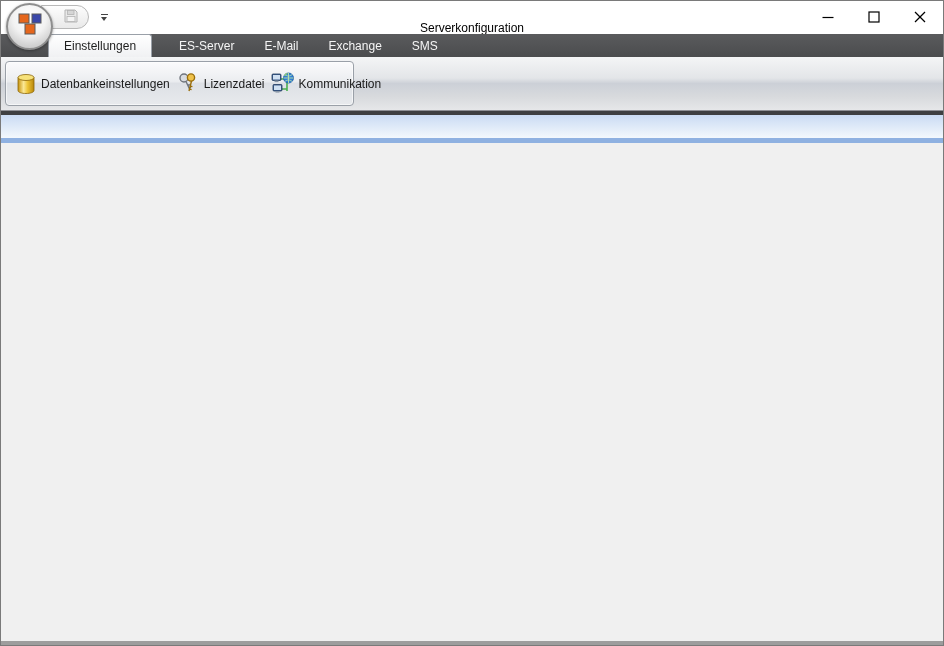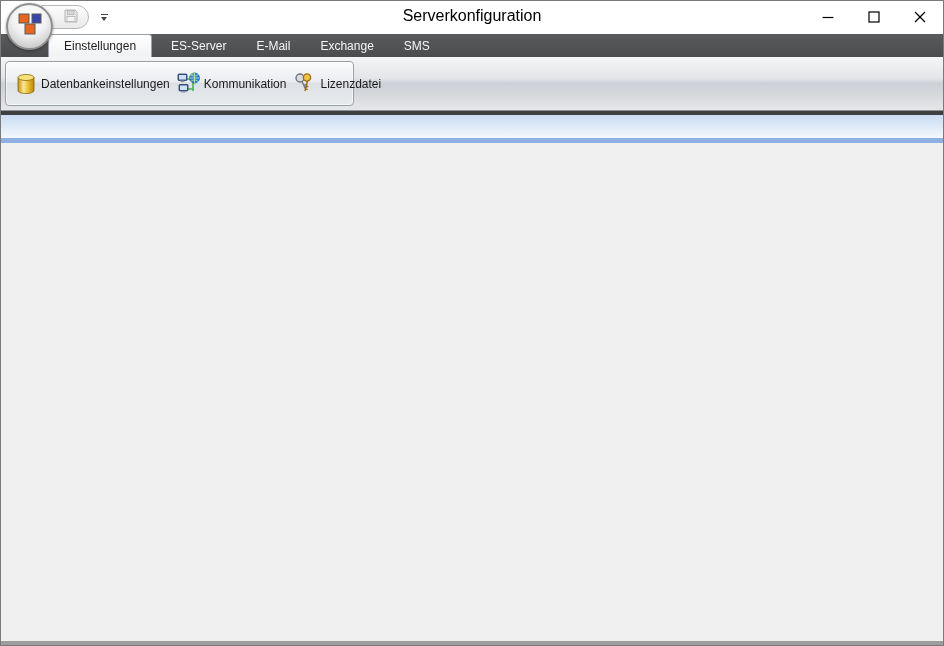--- a/index.html
+++ b/index.html
@@ -51,23 +51,23 @@
     display: flex; flex-direction: column; align-items: center; justify-content: center;
     cursor: pointer; z-index: 20;
   }
   .qat-dropdown .bar { width: 7px; height: 1px; background: #444; margin-bottom: 2px; }
   .qat-dropdown .tri {
     width: 0; height: 0;
     border-left: 3.5px solid transparent; border-right: 3.5px solid transparent;
     border-top: 4px solid #444;
   }
   .title-text {
-    position: absolute; left: 0; right: 0; top: 0; height: 30px;
-    display: flex; align-items: center; justify-content: center;
-    color: #000000; font-size: 16px;
+    position: absolute; left: 0; right: 0; top: 12px; height: 30px;
+    display: flex; align-items: center; justify-content: center;
+    color: #000000; font-size: 12px;
     pointer-events: none;
   }
   .win-controls {
     position: absolute; right: 0; top: 0; height: 33px;
     display: flex; z-index: 25;
   }
   .win-btn {
     width: 46px; height: 31px;
     display: flex; align-items: center; justify-content: center;
     cursor: pointer; background: transparent;
@@ -86,21 +86,21 @@
     padding: 0 15px;
     color: #f5f5f5; font-size: 12px;
     cursor: pointer;
     white-space: nowrap;
   }
   .tab.active {
     background: linear-gradient(#ffffff, #f0f1f3);
     color: #1e1e1e;
     border-radius: 3px 3px 0 0;
     border: 1px solid #9aa0a8; border-bottom: none;
-    margin-right: 4px;
+    margin-right: 12px;
   }
   
   .ribbon {
     position: absolute; left: 0; top: 56px; right: 0; height: 54px;
     background: linear-gradient(#f4f5f6 0%, #e3e5e8 40%, #ccd0d7 50%, #d8dadd 75%, #e6e7e9 100%);
     border-bottom: 1px solid #8f9095;
   }
   .ribbon-group {
     position: absolute; left: 4px; top: 4px;
     height: 45px; width: 349px;
@@ -225,20 +225,38 @@
             <ellipse cx="13" cy="6.5" rx="8" ry="3" fill="#f7e27a" stroke="#8a6508" stroke-width="0.8"></ellipse>
           </svg>
         </span>
         <span>Datenbankeinstellungen</span>
       </div>
 
       <div class="ribbon-btn">
         <span class="icon24">
           <svg width="26" height="26" viewBox="0 0 26 26">
 
+            <g stroke="#6f747c" stroke-width="1.4" fill="none">
+              <circle cx="8" cy="7" r="4" fill="#d8dbe0"></circle>
+              <path d="M10 10.5 L14 19 M13 17 l2 -1 M11.8 14.5 l2 -1"></path>
+            </g>
+
+            <g stroke="#9a6e0a" stroke-width="1.4" fill="none">
+              <circle cx="15" cy="6.5" r="3.6" fill="#f0c24a"></circle>
+              <path d="M15.5 10 L13 20 M13.4 18 l2.2 0.6 M14.2 15 l2.2 0.6"></path>
+            </g>
+          </svg>
+        </span>
+        <span>Lizenzdatei</span>
+      </div>
+
+      <div class="ribbon-btn">
+        <span class="icon24">
+          <svg width="26" height="26" viewBox="0 0 26 26">
+
             <path d="M8 8 L17 8 M17 8 L17 20 M8 18 L17 18" stroke="#4caf50" stroke-width="1.6" fill="none"></path>
 
             <g>
               <rect x="2" y="3" width="9" height="6.5" rx="1" fill="#3f5f8f" stroke="#203a5e" stroke-width="0.8"></rect>
               <rect x="3" y="4" width="7" height="4.5" fill="#cfe0f2"></rect>
               <rect x="4.5" y="9.5" width="4" height="1.6" fill="#8a97a8"></rect>
             </g>
 
             <g>
               <rect x="3" y="13.5" width="9" height="6.5" rx="1" fill="#3f5f8f" stroke="#203a5e" stroke-width="0.8"></rect>
@@ -249,38 +267,20 @@
             <g>
               <circle cx="18.5" cy="7" r="5" fill="#2e7fd6" stroke="#1c5a9e" stroke-width="0.8"></circle>
               <path d="M13.5 7 h10 M18.5 2 v10 M15 3.5 c2 2 5 2 7 0 M15 10.5 c2 -2 5 -2 7 0" stroke="#bfe3a8" stroke-width="0.9" fill="none"></path>
               <path d="M14.5 5 a5 5 0 0 1 3 -2.6" stroke="#8fd07a" stroke-width="1.2" fill="none"></path>
             </g>
           </svg>
         </span>
         <span>Kommunikation</span>
       </div>
 
-      <div class="ribbon-btn">
-        <span class="icon24">
-          <svg width="26" height="26" viewBox="0 0 26 26">
-
-            <g stroke="#6f747c" stroke-width="1.4" fill="none">
-              <circle cx="8" cy="7" r="4" fill="#d8dbe0"></circle>
-              <path d="M10 10.5 L14 19 M13 17 l2 -1 M11.8 14.5 l2 -1"></path>
-            </g>
-
-            <g stroke="#9a6e0a" stroke-width="1.4" fill="none">
-              <circle cx="15" cy="6.5" r="3.6" fill="#f0c24a"></circle>
-              <path d="M15.5 10 L13 20 M13.4 18 l2.2 0.6 M14.2 15 l2.2 0.6"></path>
-            </g>
-          </svg>
-        </span>
-        <span>Lizenzdatei</span>
-      </div>
-
     </div>
   </div>
 
   <div class="dark-strip"></div>
   <div class="blue-fade"></div>
   <div class="blue-bar"></div>
 
   <div class="content"></div>
 
   <div class="bottom-strip"></div>

